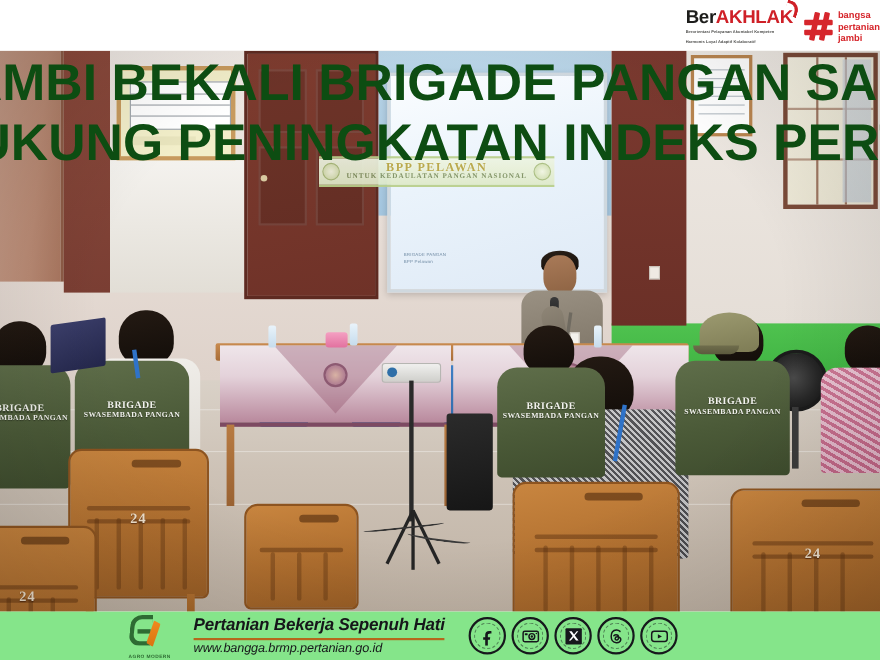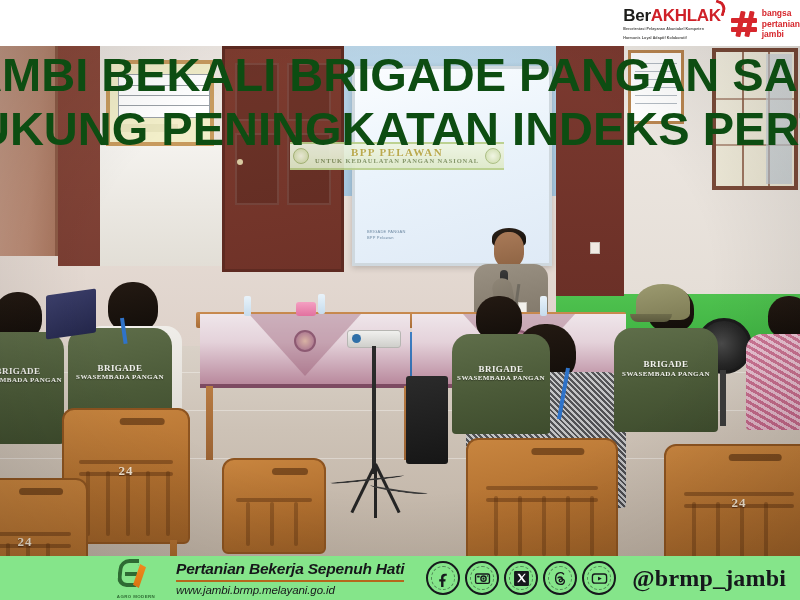--- a/index.html
+++ b/index.html
@@ -783,21 +783,21 @@
         <div class="leaf-g"></div>
         <div class="stem"></div>
         <div class="leaf-o"></div>
       </div>
       <div class="agro-name">AGRO MODERN</div>
     </div>
 
     <div class="tagline">
       <div class="t1">Pertanian Bekerja Sepenuh Hati</div>
       <div class="rule"></div>
-      <div class="t2">www.jambi.brmp.melayani.go.id</div>
+      <div class="t2">www.bangga.brmp.pertanian.go.id</div>
     </div>
 
     <div class="socials">
 
       <span class="s-ico">
         <svg viewBox="0 0 24 24" fill="currentColor" aria-hidden="true">
           <path d="M14.5 8.2h2.1V5.3c-.4-.05-1.6-.17-3-.17-3 0-5 1.83-5 5.2V13H6v3.3h2.6V24h3.4v-7.7h2.6l.4-3.3h-3v-2.4c0-.95.26-1.6 1.5-1.6z"></path>
         </svg>
       </span>
 
@@ -825,16 +825,15 @@
       </span>
 
       <span class="s-ico">
         <svg viewBox="0 0 24 24" fill="none" stroke="currentColor" stroke-width="1.9" aria-hidden="true">
           <rect x="2" y="5.6" width="20" height="13" rx="3.4" fill="none"></rect>
           <path d="M10 9.4l5.2 2.7-5.2 2.7z" fill="currentColor" stroke="none"></path>
         </svg>
       </span>
     </div>
 
-    <div class="handle">@brmp_jambi</div>
   </div>
 
 </div>
 
 </body></html>

